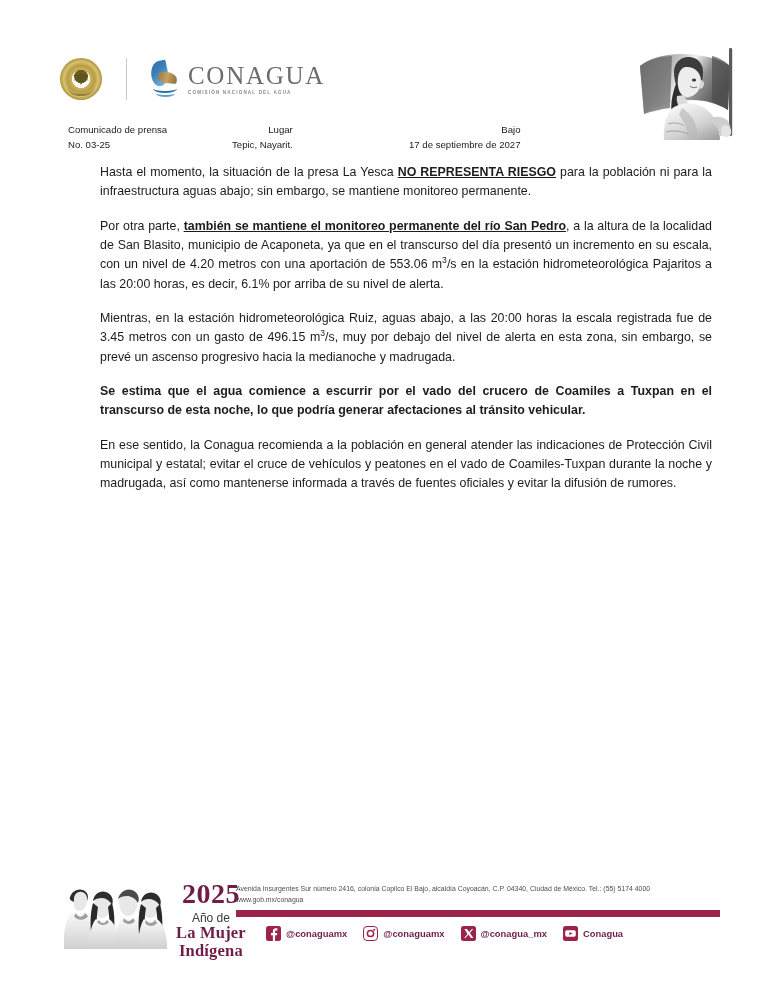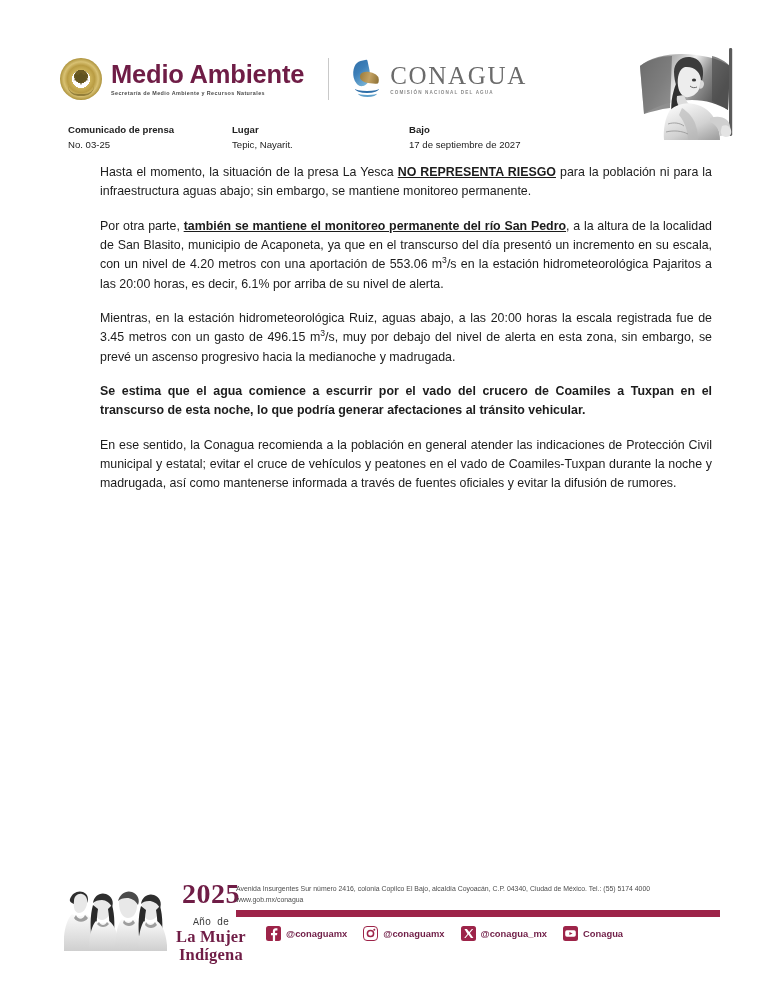--- a/index.html
+++ b/index.html
@@ -178,21 +178,21 @@
     left: 68px;
     right: 40px;
     height: 30px;
     font-size: 9.6px;
     color: #222222;
   }
   .meta-col { position: absolute; top: 0; line-height: 1.45; }
   .meta-col.c1 { left: 0; }
   .meta-col.c2 { left: 164px; }
   .meta-col.c3 { left: 341px; }
-  .meta-label { font-weight: bold; display: block; }
+  .meta-label { font-weight: normal; display: block; text-align: right; }
   .meta-value { display: block; margin-top: 1px; }
 
   
   .body-copy {
     position: absolute;
     top: 163px;
     left: 100px;
     width: 612px;
     font-size: 12.4px;
     line-height: 1.56;
@@ -231,25 +231,24 @@
     text-align: center;
   }
   .year-num {
     font-family: "Liberation Serif", "DejaVu Serif", serif;
     font-size: 28px;
     font-weight: bold;
     letter-spacing: 0.5px;
     display: block;
   }
   .year-anode {
-    font-size: 10px;
+    font-size: 12px;
     display: block;
-    margin-top: 10px;
+    margin-top: 4px;
     color: #3a3a3a;
-    font-family: Liberation Mono, monospace;
   }
   .year-line1, .year-line2 {
     font-family: "Liberation Serif", "DejaVu Serif", serif;
     font-size: 16.5px;
     font-weight: bold;
     display: block;
     letter-spacing: 0.2px;
     margin-top: 1px;
   }
 
@@ -311,24 +310,20 @@
 </style>
 </head>
 <body>
 
 <div class="page">
 
   <div class="header">
 
     <div class="logo-semarnat">
       <div class="eagle-emblem"></div>
-      <div class="sem-text">
-        <div class="sem-title">Medio Ambiente</div>
-        <div class="sem-sub">Secretaría de Medio Ambiente y Recursos Naturales</div>
-      </div>
     </div>
 
     <div class="hdr-divider"></div>
 
     <div class="logo-conagua">
       <div class="conagua-drop">
         <span class="leaf"></span>
         <span class="bird"></span>
         <span class="wave"></span>
         <span class="wave2"></span>

